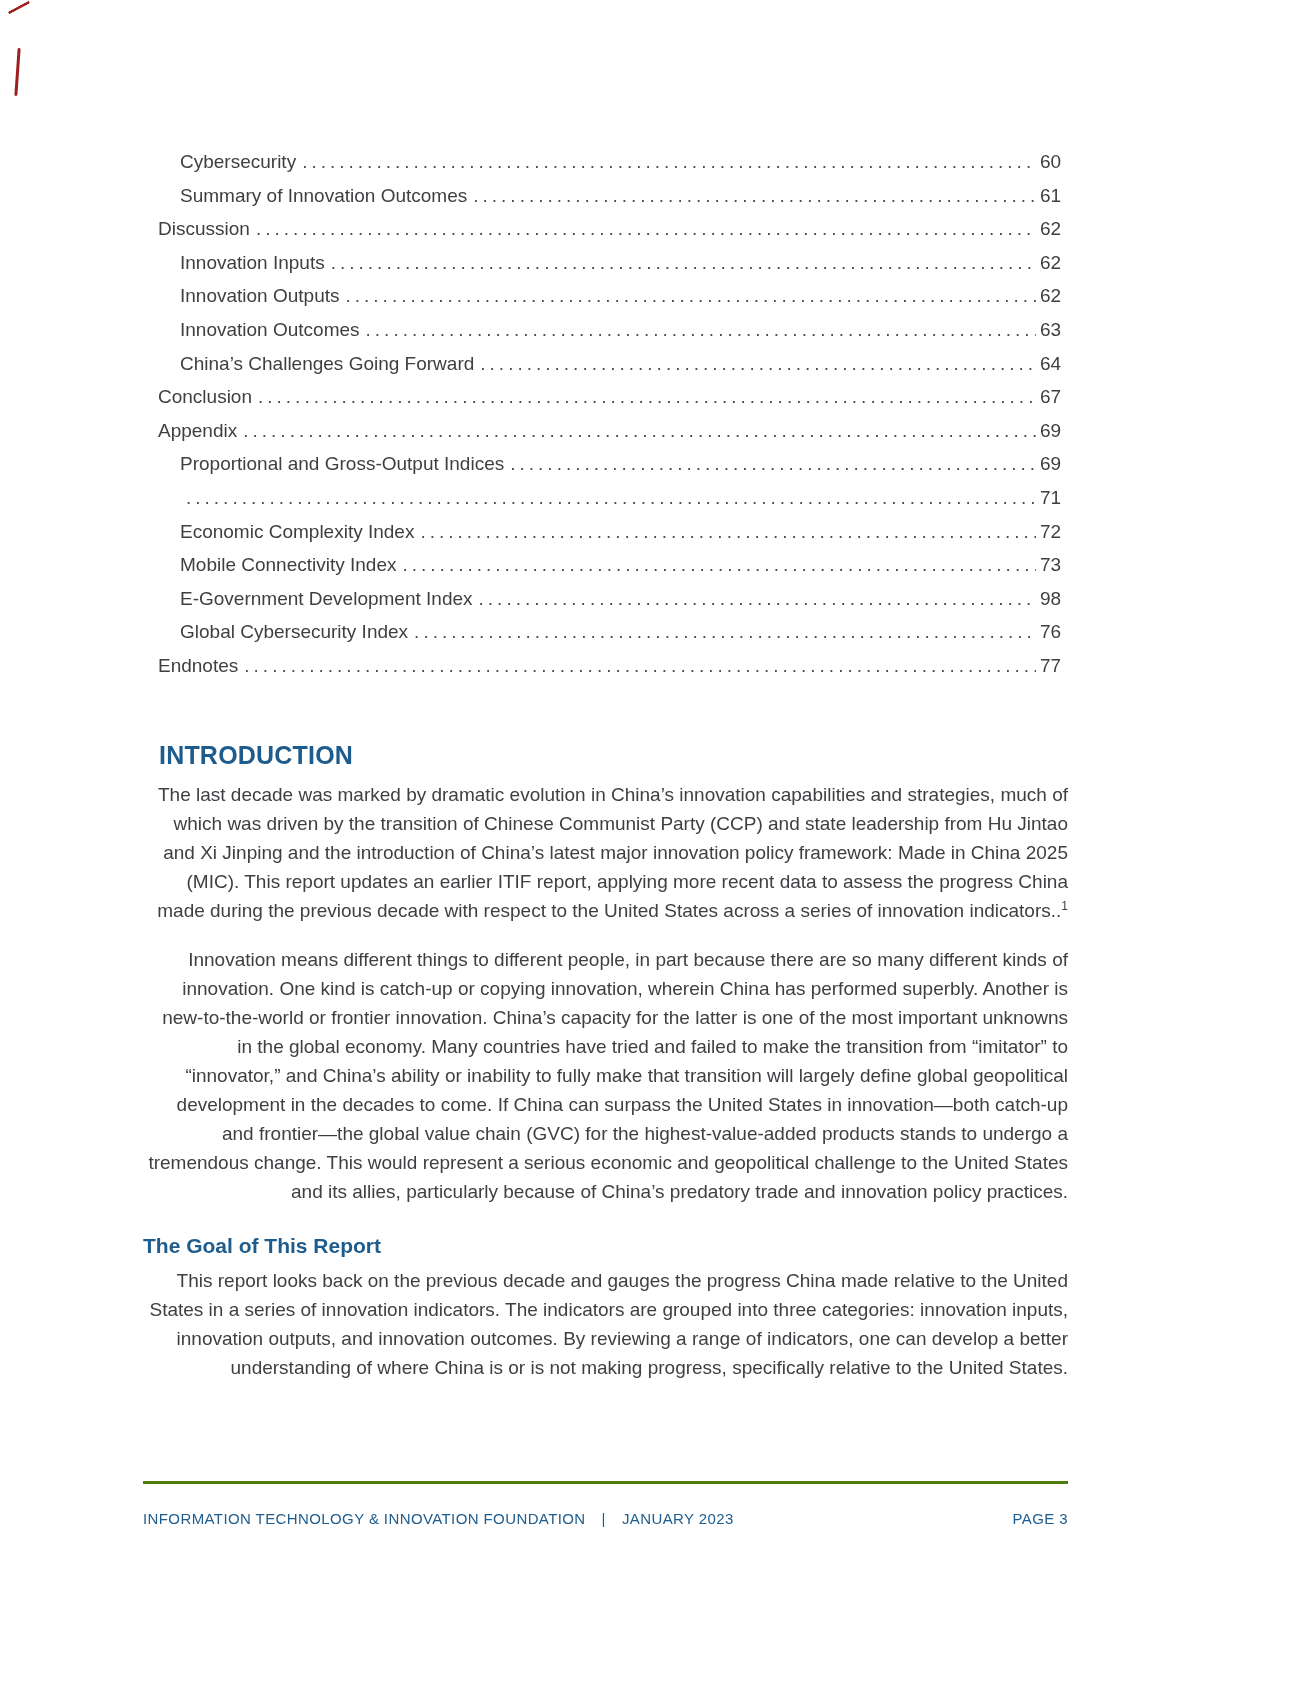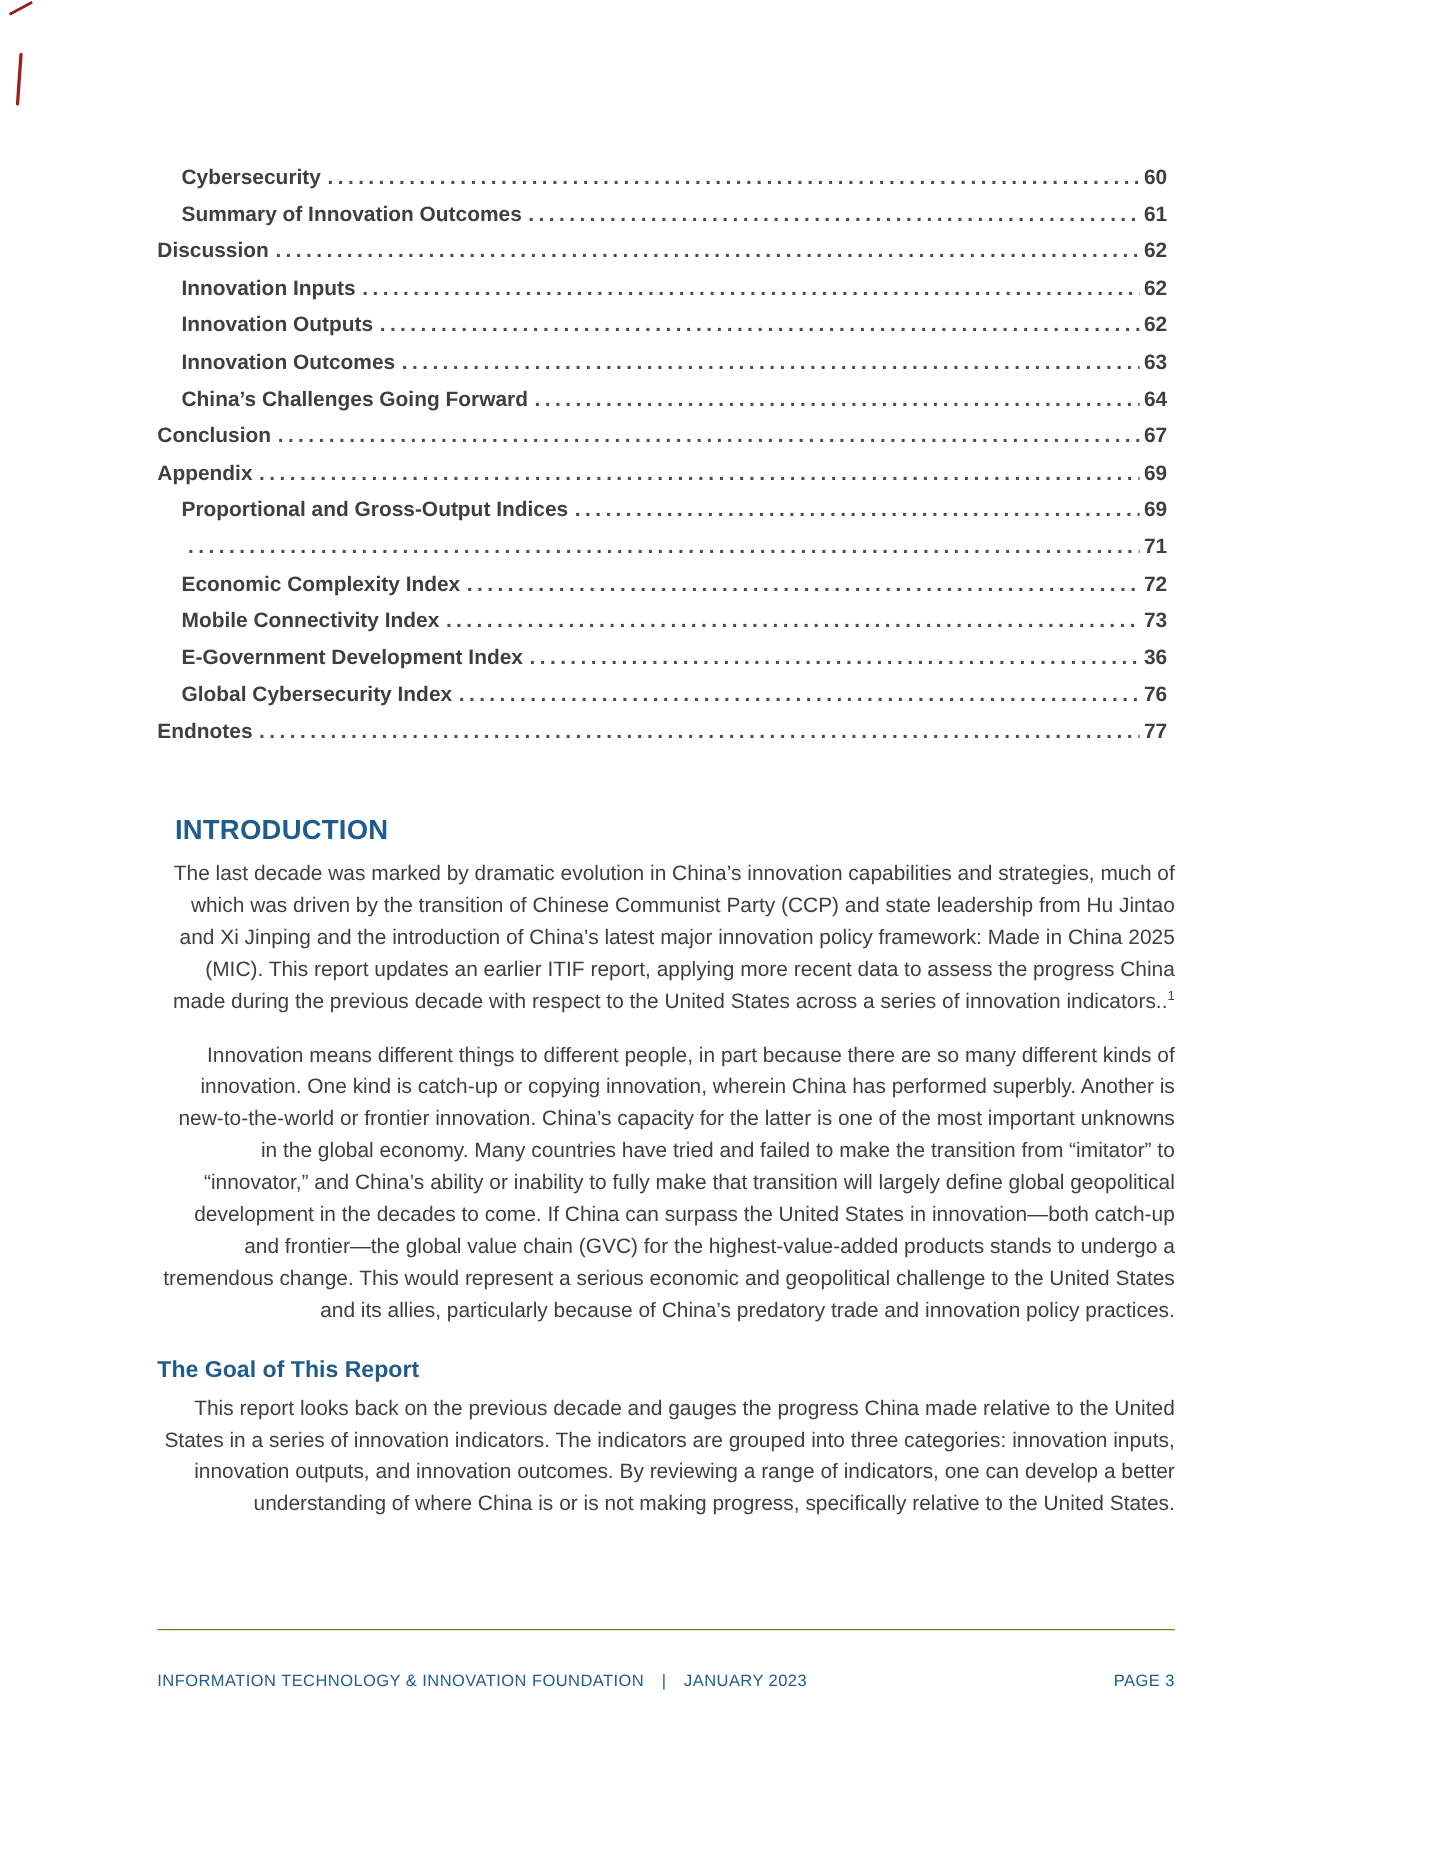--- a/index.html
+++ b/index.html
@@ -32,21 +32,21 @@
   .corner-mark-2 {
     position: absolute;
     left: 16px; top: 48px;
     width: 3px; height: 48px;
     background: #9e1f1f;
     transform: rotate(4deg);
     border-radius: 2px;
   }
 
   
-  .toc { margin: 0 0 58px 0; font-weight: bold; }
+  .toc { margin: 0 0 58px 15px; }
   .toc-row {
     display: flex;
     align-items: baseline;
     font-size: 19px;
     line-height: 33.6px;
     color: #3d3f42;
   }
   .toc-row.lvl1 { padding-left: 22px; }
   .toc-label { white-space: nowrap; }
   .dots {
@@ -89,22 +89,22 @@
     line-height: 0;
     vertical-align: super;
   }
 
   
   .footer {
     position: absolute;
     left: 143px;
     right: 232px;
     top: 1481px;
-    border-top: 1px solid #4d7c0f;
-    padding-top: 38px;
+    border-top: 3px solid #4d7c0f;
+    padding-top: 26px;
     display: flex;
     justify-content: space-between;
     align-items: baseline;
     font-size: 15px;
     letter-spacing: 0.4px;
     color: #1d5c8d;
     font-weight: 500;
   }
   .footer .sep { margin: 0 16px; }
 </style>
@@ -193,21 +193,21 @@
 
       <div class="toc-row lvl1">
         <span class="toc-label">Mobile Connectivity Index</span>
         <span class="dots">............................................................................................................................................................................................................................</span>
         <span class="toc-page">73</span>
       </div>
 
       <div class="toc-row lvl1">
         <span class="toc-label">E-Government Development Index</span>
         <span class="dots">............................................................................................................................................................................................................................</span>
-        <span class="toc-page">36</span>
+        <span class="toc-page">98</span>
       </div>
 
       <div class="toc-row lvl1">
         <span class="toc-label">Global Cybersecurity Index</span>
         <span class="dots">............................................................................................................................................................................................................................</span>
         <span class="toc-page">76</span>
       </div>
 
       <div class="toc-row">
         <span class="toc-label">Endnotes</span>

